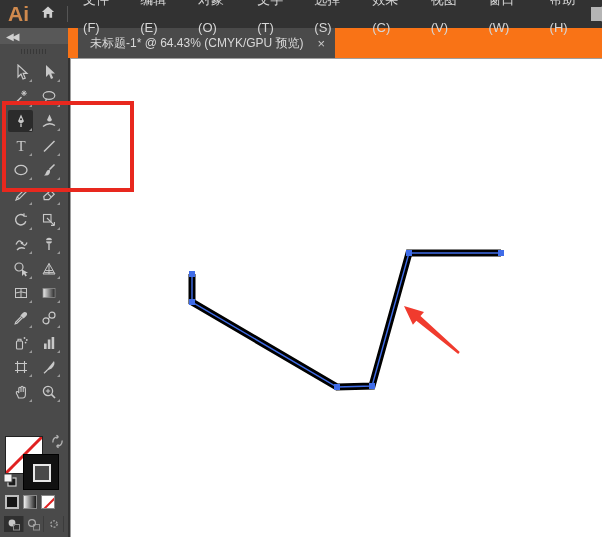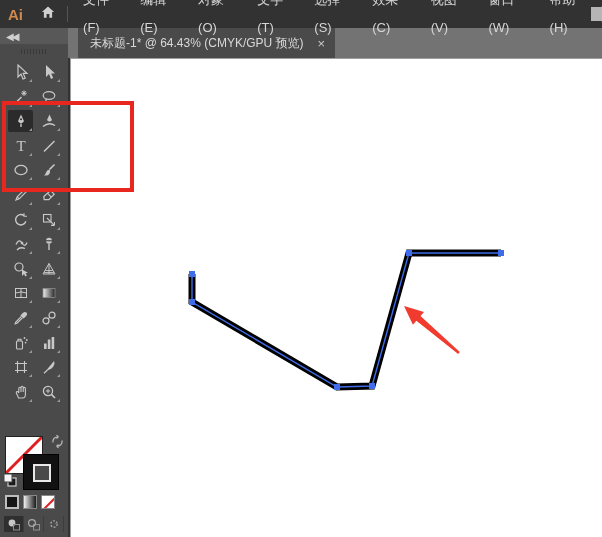--- a/index.html
+++ b/index.html
@@ -3,30 +3,30 @@
 <meta charset="utf-8">
 <style>
   html,body{margin:0;padding:0;}
   body{width:602px;height:537px;position:relative;overflow:hidden;background:#333;
        font-family:"Liberation Sans", sans-serif;-webkit-font-smoothing:antialiased;}
   #app{position:absolute;inset:0;}
 
   
   .menubar{position:absolute;left:0;top:0;width:602px;height:28px;background:#323232;
            display:flex;align-items:center;z-index:3;}
-  .ai-logo{width:26px;margin-left:8px;font-weight:bold;font-size:15px;color:#d08a4e;}
+  .ai-logo{width:26px;margin-left:8px;font-weight:bold;font-size:21px;color:#d08a4e;}
   .home-btn{width:24px;height:20px;margin-left:4px;display:flex;align-items:center;justify-content:center;}
   .mb-divider{width:1px;height:16px;background:#555;margin:0 6px 0 8px;}
   .menu-list{display:flex;list-style:none;margin:0;padding:0;}
   .menu-list li{padding:0 9px;font-size:13px;color:#d6d6d6;line-height:28px;cursor:default;}
   .mb-divider2{width:1px;height:16px;background:#555;margin-left:2px;}
   .mb-chip{position:absolute;right:-3px;top:7px;width:14px;height:14px;background:#b5b5b5;}
 
   
-  .tabbar{position:absolute;left:0;top:28px;width:602px;height:30px;background:#737373;z-index:1;}
+  .tabbar{position:absolute;left:0;top:28px;width:602px;height:30px;background:#f97316;z-index:1;}
   .doc-tab{position:absolute;left:78px;top:0;height:30px;background:#4a4a4a;display:flex;
            align-items:center;padding:0 10px 0 12px;}
   .doc-tab .title{font-size:12px;color:#d8d8d8;white-space:nowrap;}
   .doc-tab .close{margin-left:14px;font-size:13px;color:#c9c9c9;line-height:1;cursor:pointer;}
 
   
   .toolpanel{position:absolute;left:0;top:28px;width:68px;height:509px;background:#4a4a4a;z-index:4;}
   .tp-head{height:16px;background:#585858;display:flex;align-items:center;}
   .tp-collapse{margin-left:6px;font-size:10px;color:#cfcfcf;letter-spacing:-2px;}
   .tp-grip{margin:5px auto 0 auto;width:26px;height:5px;

